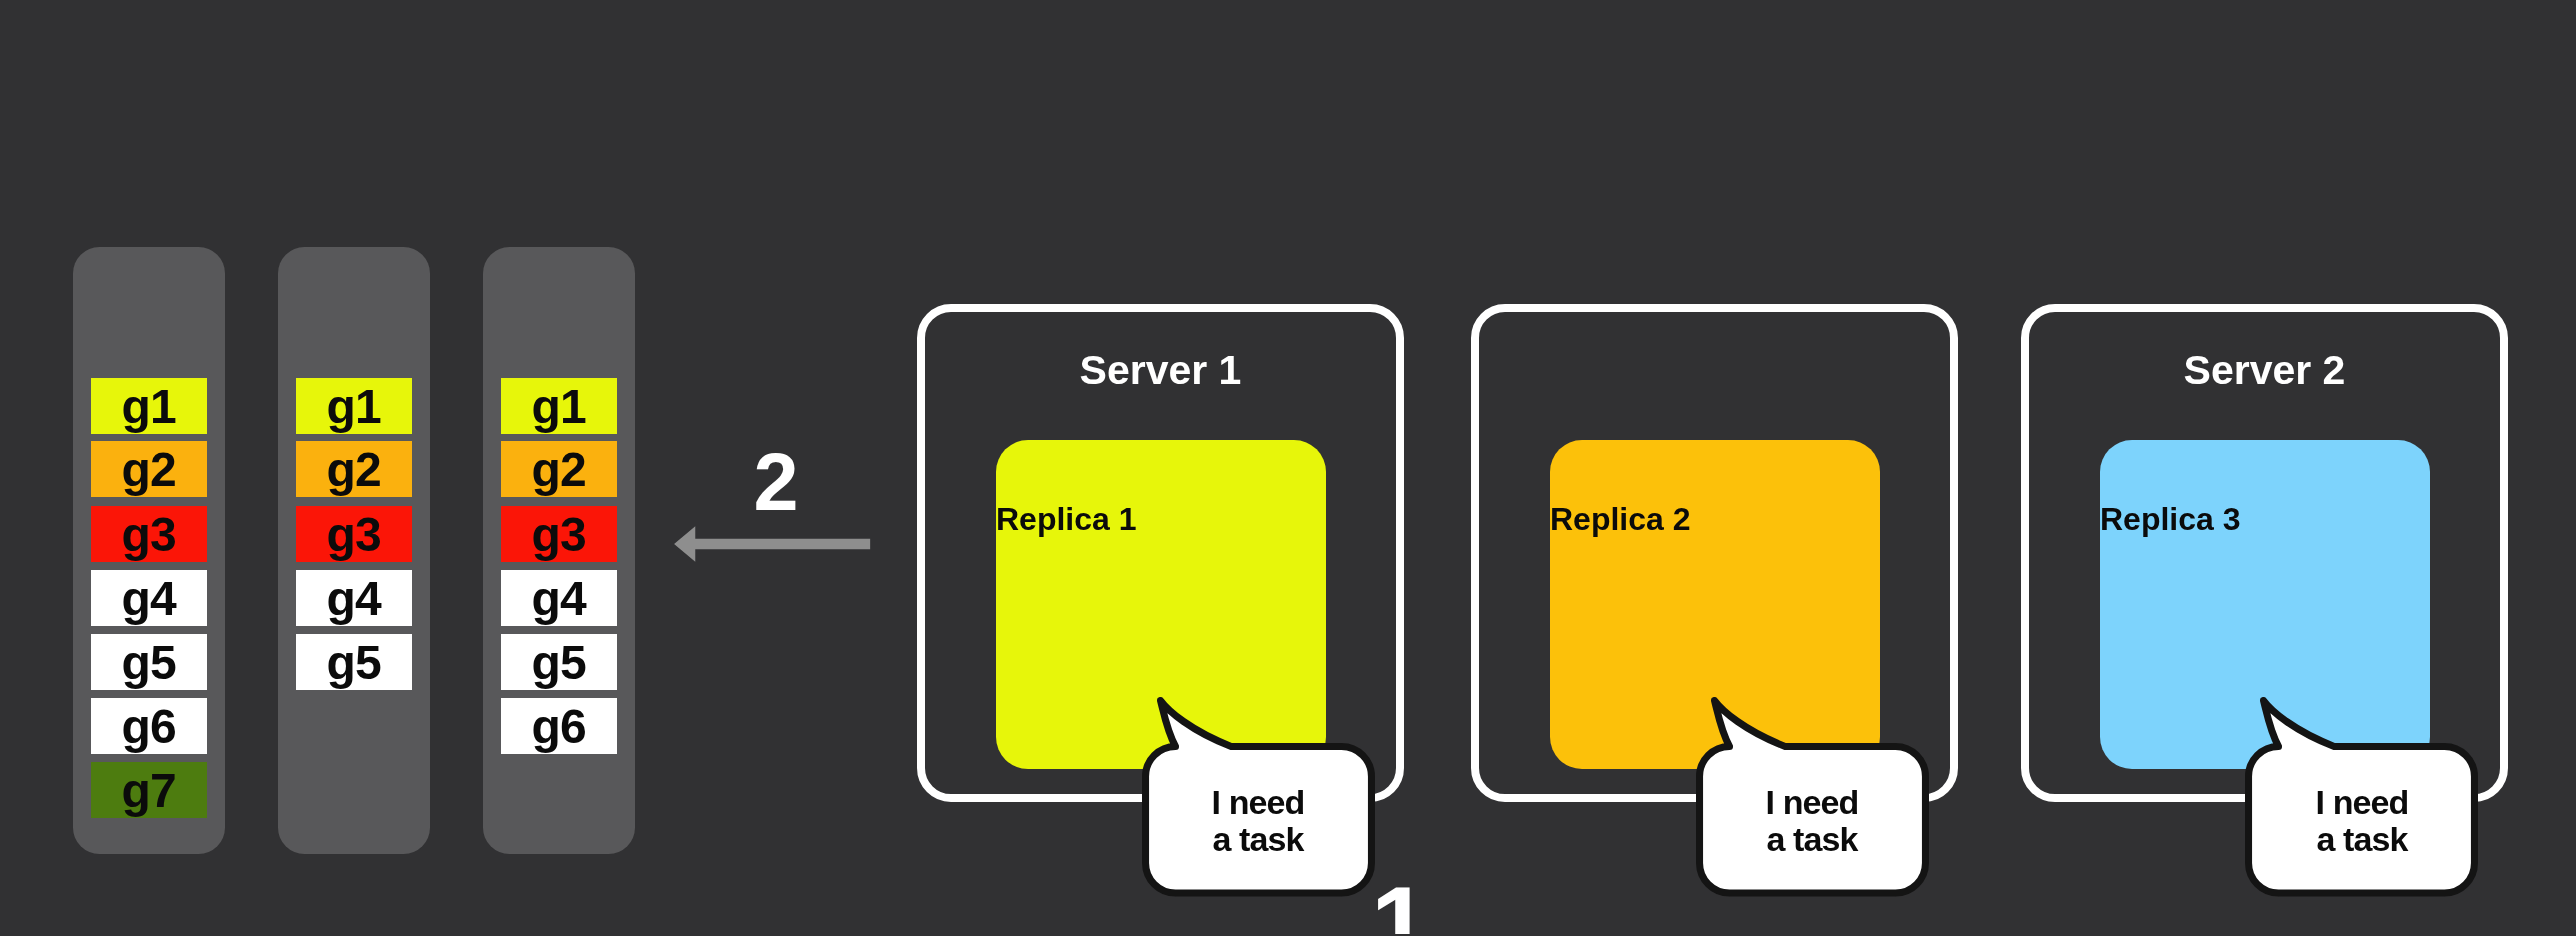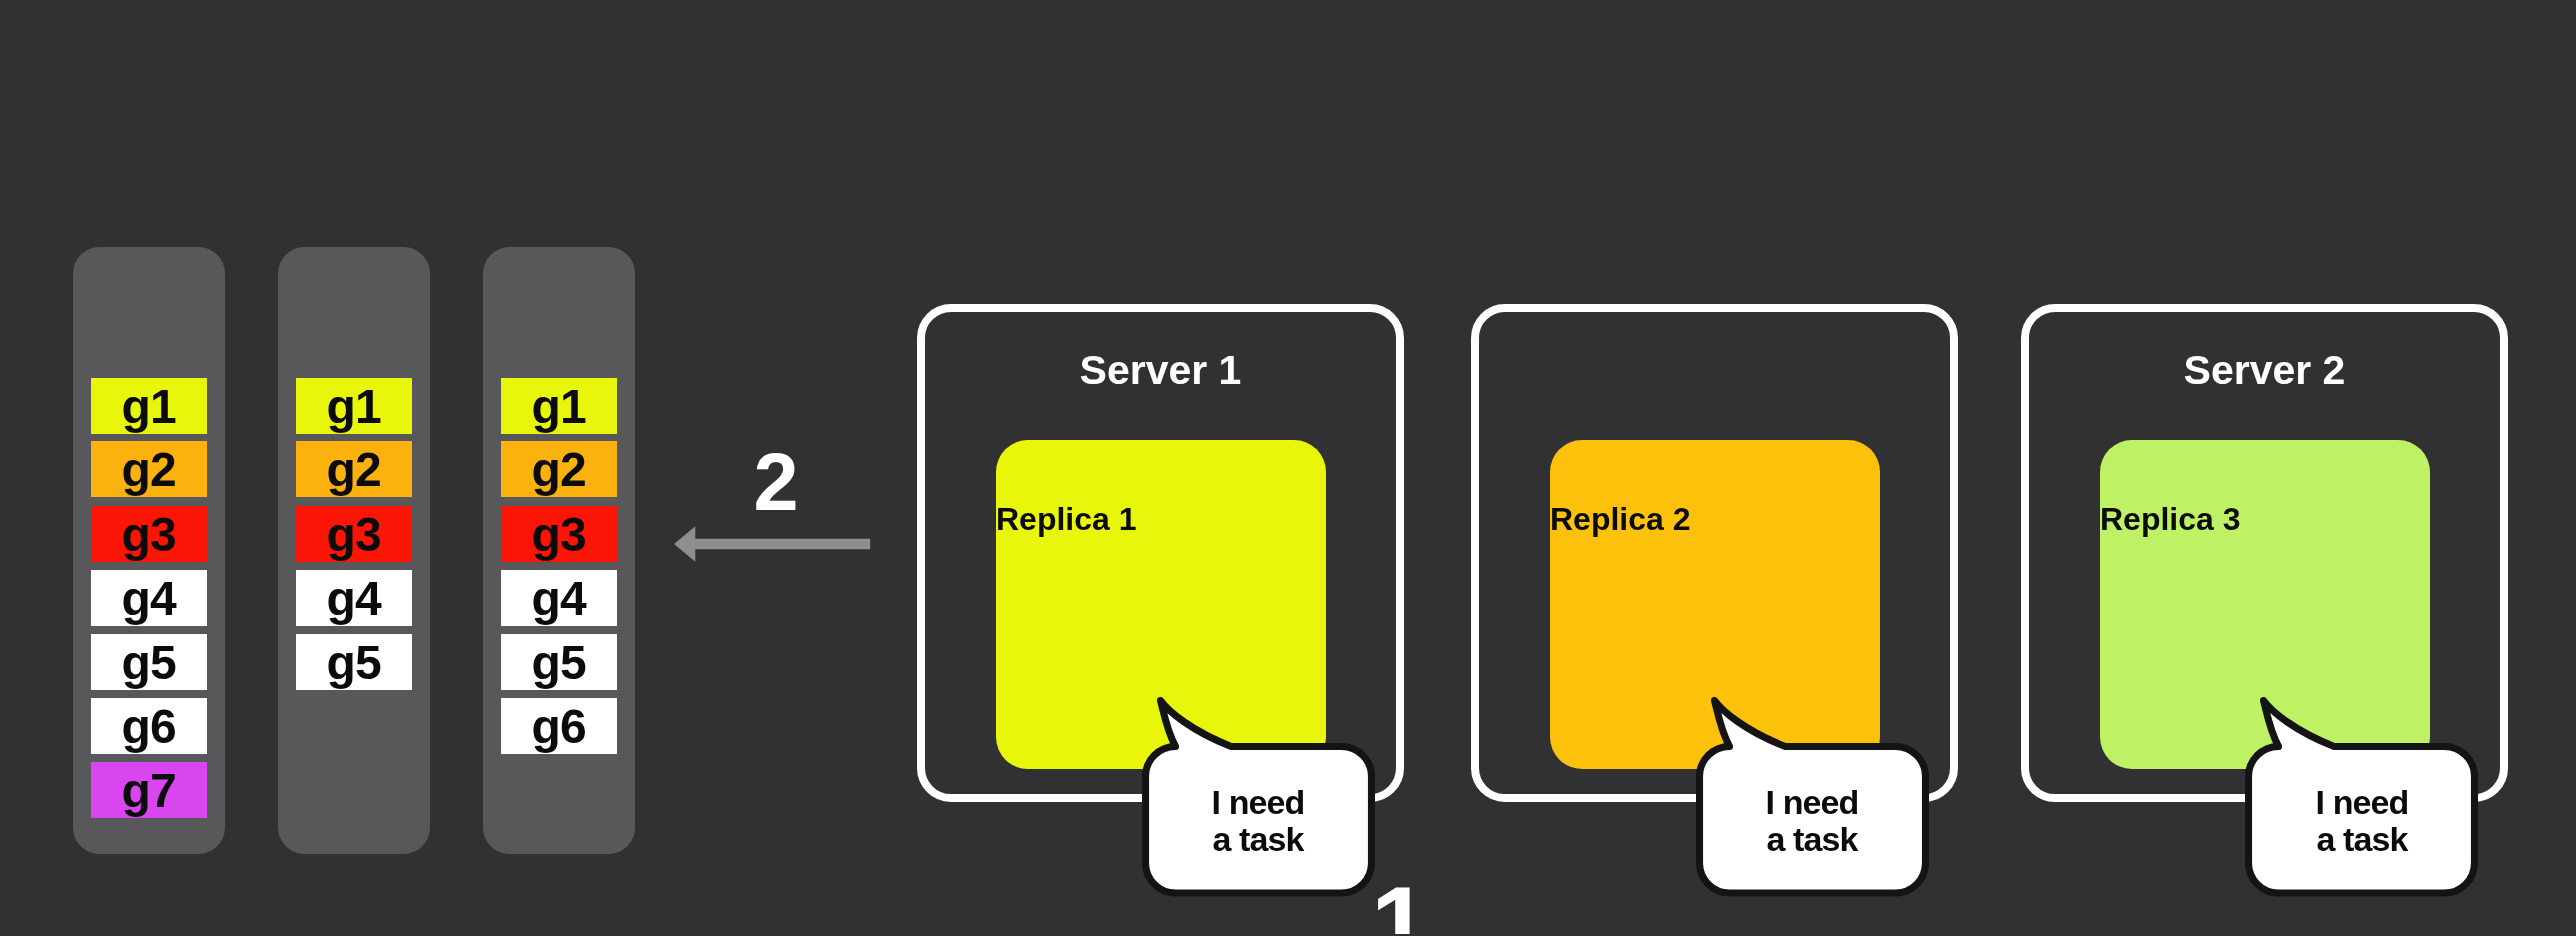--- a/index.html
+++ b/index.html
@@ -65,21 +65,21 @@
 <div id="stage">
 
   <section class="partition" style="left:73px">
     <h2 class="p-label">P1</h2>
     <div class="cell" style="top: 131px; background: rgb(231, 246, 10);">g1</div>
     <div class="cell" style="top: 194px; background: rgb(251, 177, 14);">g2</div>
     <div class="cell" style="top: 259px; background: rgb(251, 21, 7);">g3</div>
     <div class="cell" style="top: 323px; background: rgb(255, 255, 255);">g4</div>
     <div class="cell" style="top: 387px; background: rgb(255, 255, 255);">g5</div>
     <div class="cell" style="top: 451px; background: rgb(255, 255, 255);">g6</div>
-    <div class="cell" style="top: 515px; background: #d946ef;">g7</div>
+    <div class="cell" style="top: 515px; background: #4d7c0f;">g7</div>
   </section>
 
   <section class="partition" style="left:278px">
     <h2 class="p-label">P2</h2>
     <div class="cell" style="top: 131px; background: rgb(231, 246, 10);">g1</div>
     <div class="cell" style="top: 194px; background: rgb(251, 177, 14);">g2</div>
     <div class="cell" style="top: 259px; background: rgb(251, 21, 7);">g3</div>
     <div class="cell" style="top: 323px; background: rgb(255, 255, 255);">g4</div>
     <div class="cell" style="top: 387px; background: rgb(255, 255, 255);">g5</div>
   </section>
@@ -107,21 +107,21 @@
   </section>
 
   <section class="server" style="left:1471px">
     <div class="replica" style="background: rgb(252, 193, 10);">
       <div class="r-label">Replica 2</div>
     </div>
   </section>
 
   <section class="server" style="left:2021px">
     <h2 class="s-title">Server 2</h2>
-    <div class="replica" style="background: #bef264;">
+    <div class="replica" style="background: #7dd3fc;">
       <div class="r-label">Replica 3</div>
     </div>
   </section>
 
   <svg class="bubble-svg" style="left:1142px;top:697px" width="233" height="203" aria-hidden="true" viewBox="0 0 264 230">
     <path d="M 21,4 C 30,16 55,38 101,56 L 226,56 A 34,34 0 0 1 260,90 L 260,188 A 34,34 0 0 1 226,222 L 38,222 A 34,34 0 0 1 4,188 L 4,90 A 34,34 0 0 1 38,56 C 29,40 25,20 21,4 Z" fill="#ffffff" stroke="#141414" stroke-width="8" stroke-linejoin="round"></path>
   </svg>
   <div class="bubble-text" style="left:1145px;top:747px">
     <span>I need</span>
     <span>a task</span>

